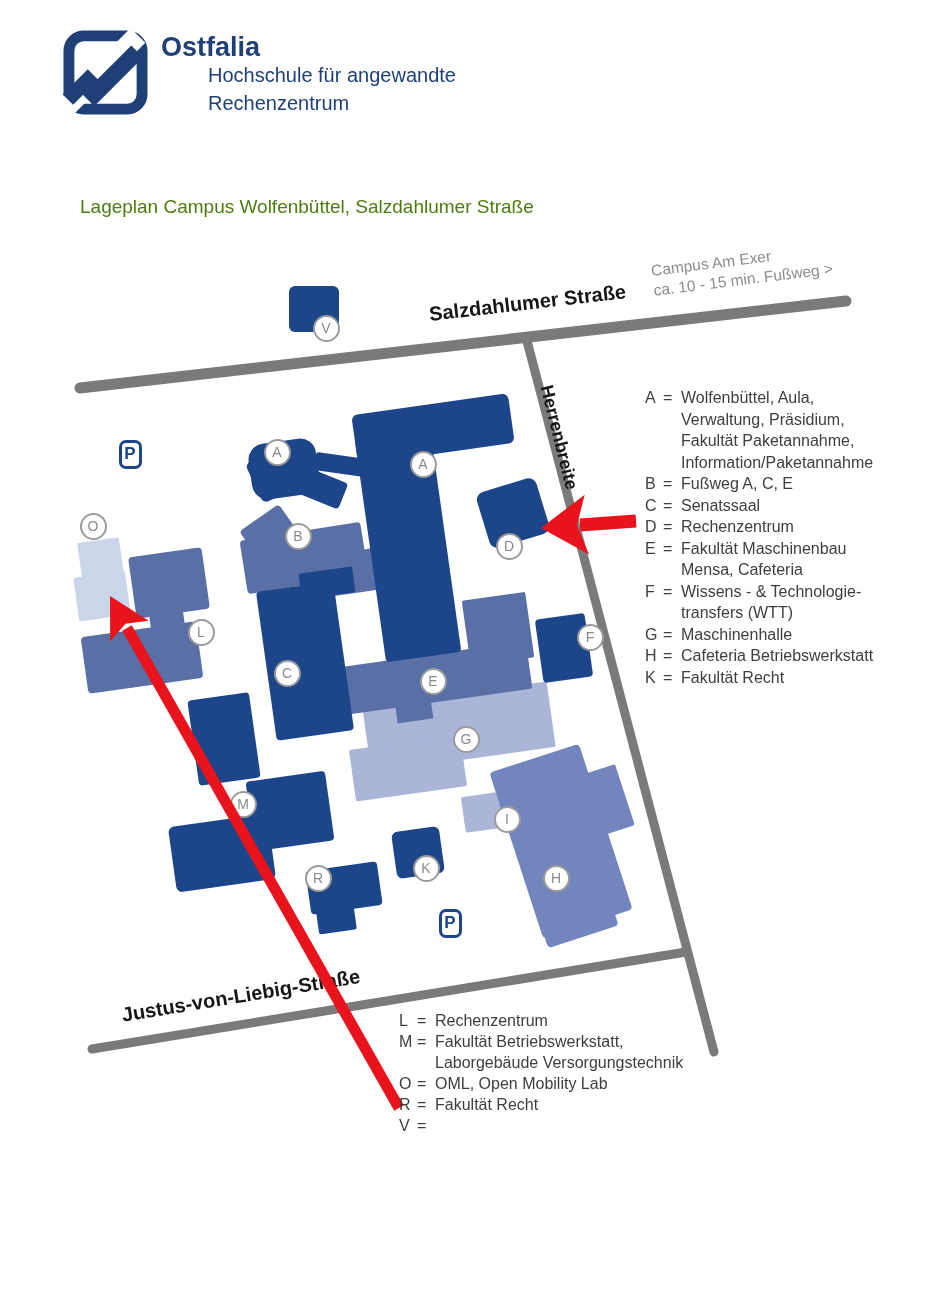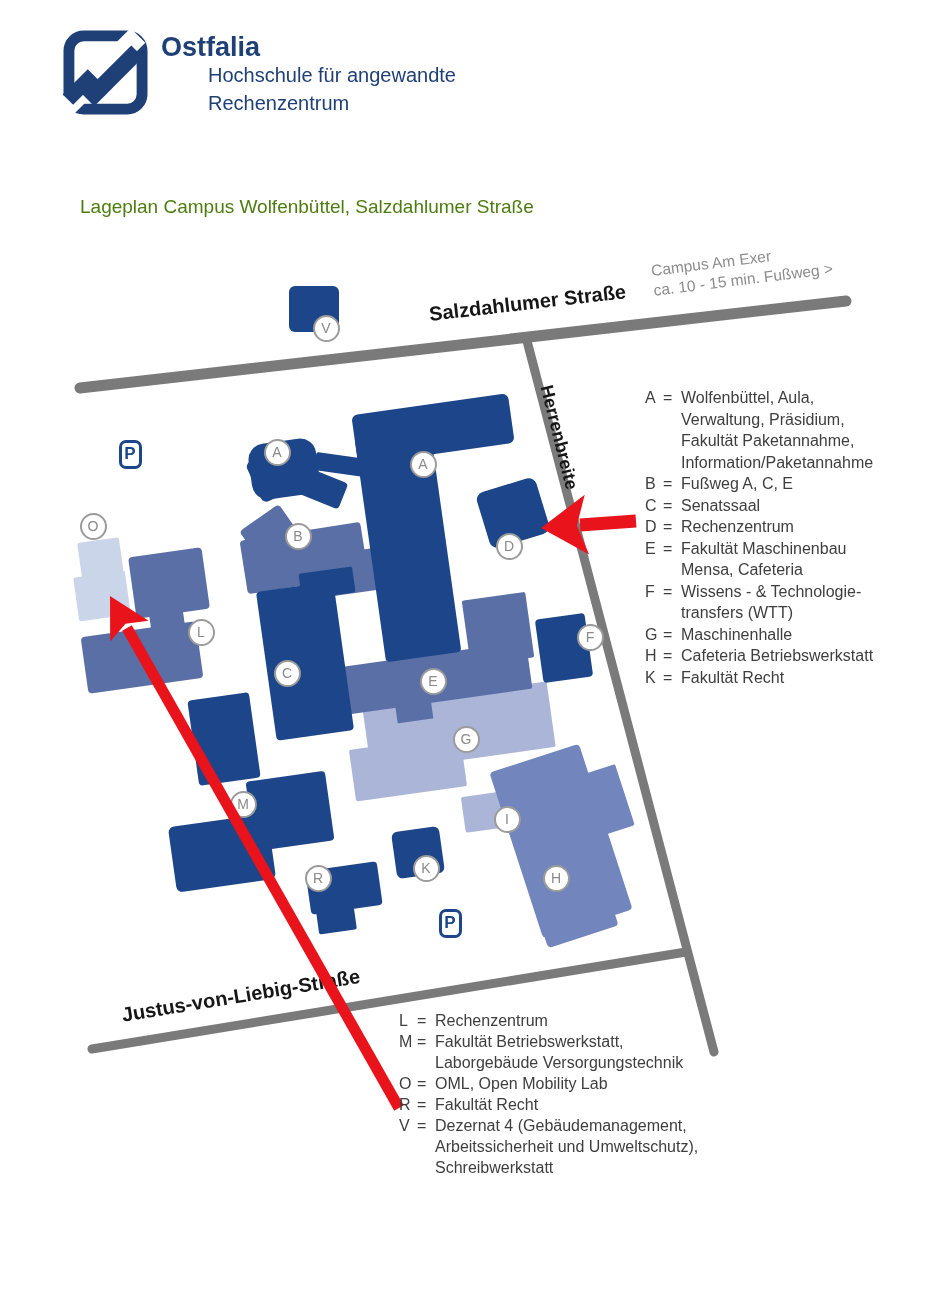--- a/index.html
+++ b/index.html
@@ -257,19 +257,14 @@
     <div class="lg-row">
       <span class="lg-key">R</span>
       <span class="lg-eq">=</span>
       <div class="lg-text">
         <div>Fakultät Recht</div>
       </div>
     </div>
     <div class="lg-row">
       <span class="lg-key">V</span>
       <span class="lg-eq">=</span>
-      <div class="lg-text">
-        <div>Dezernat 4 (Gebäudemanagement,</div>
-        <div>Arbeitssicherheit und Umweltschutz),</div>
-        <div>Schreibwerkstatt</div>
-      </div>
     </div>
   </div>
 
 </body></html>

